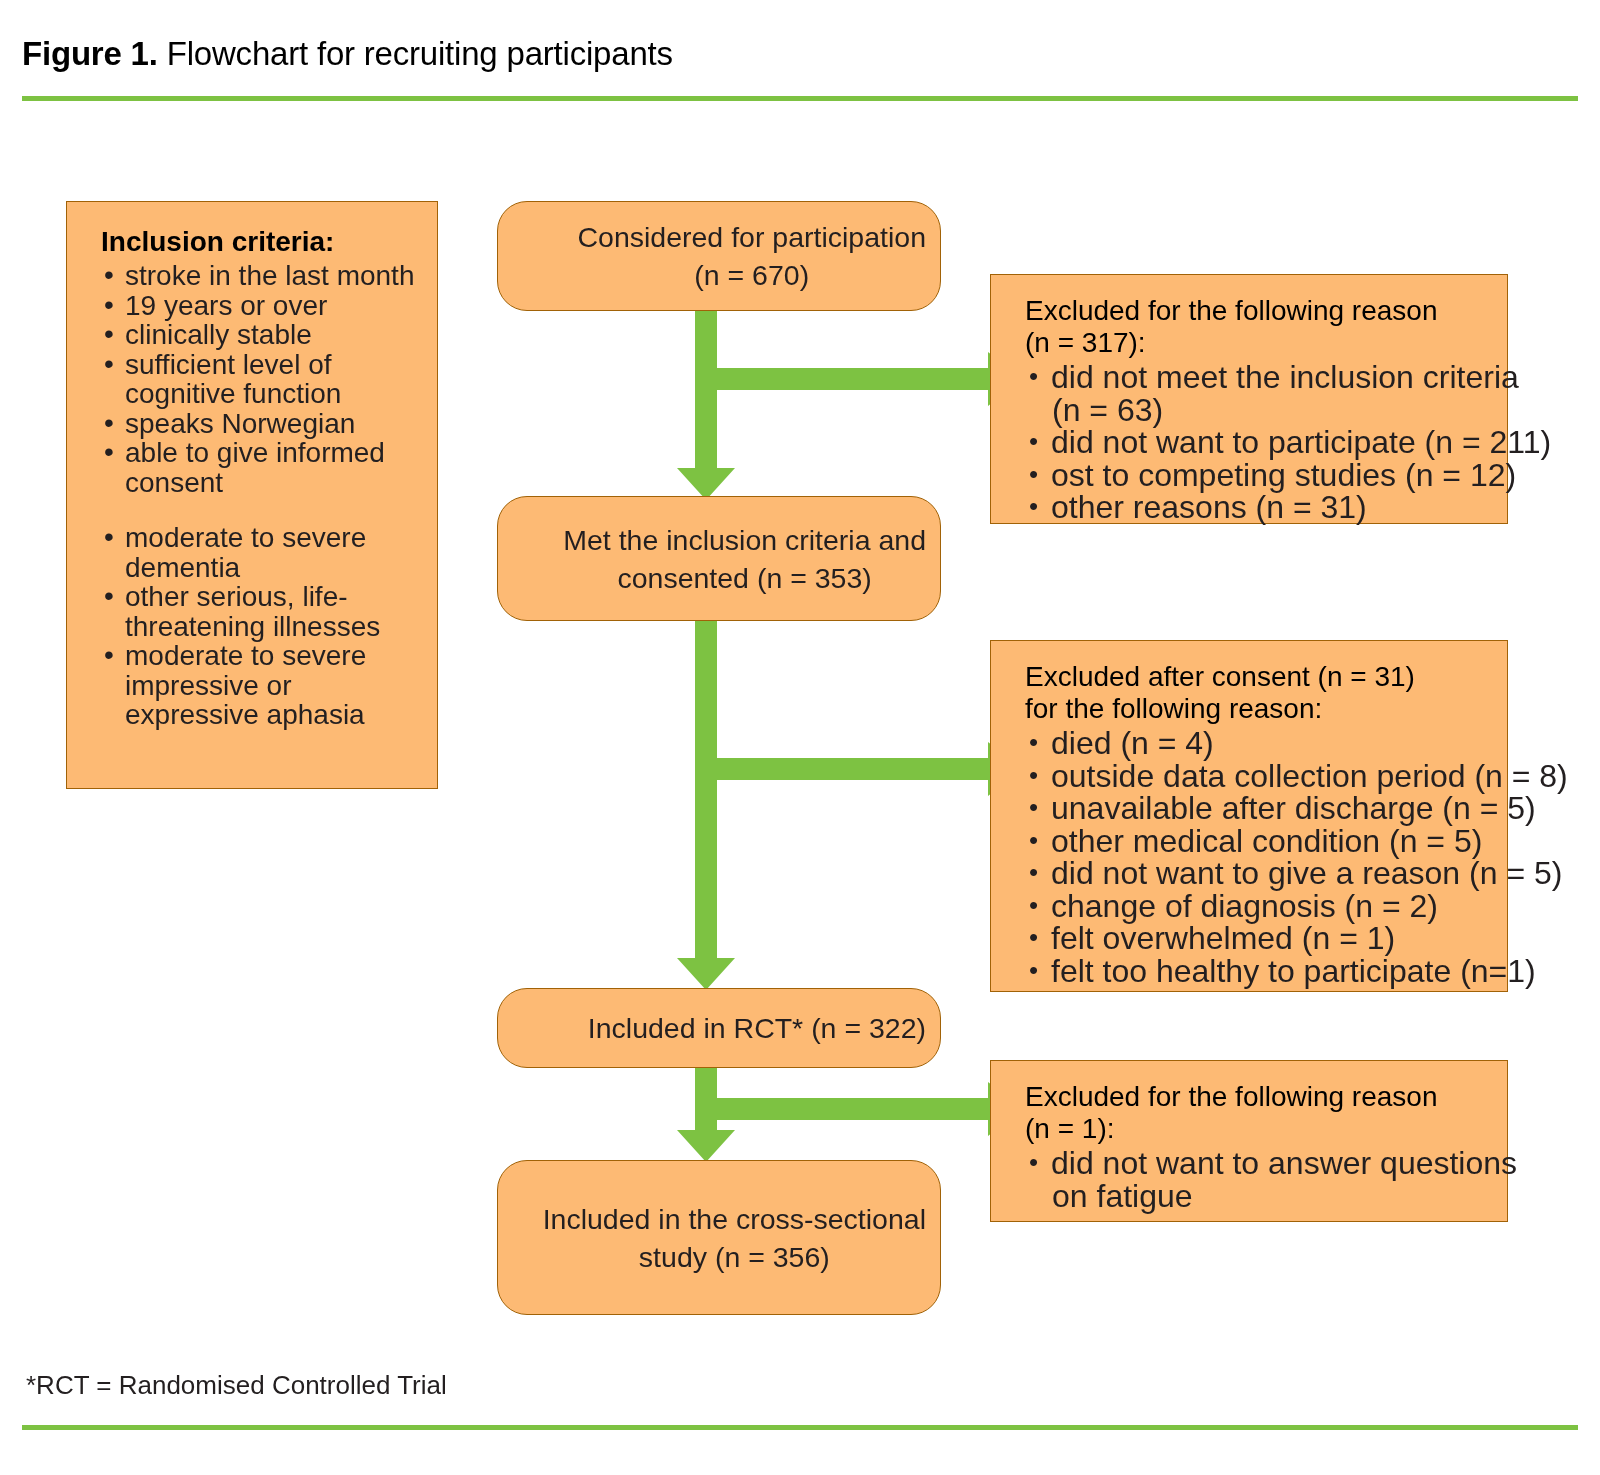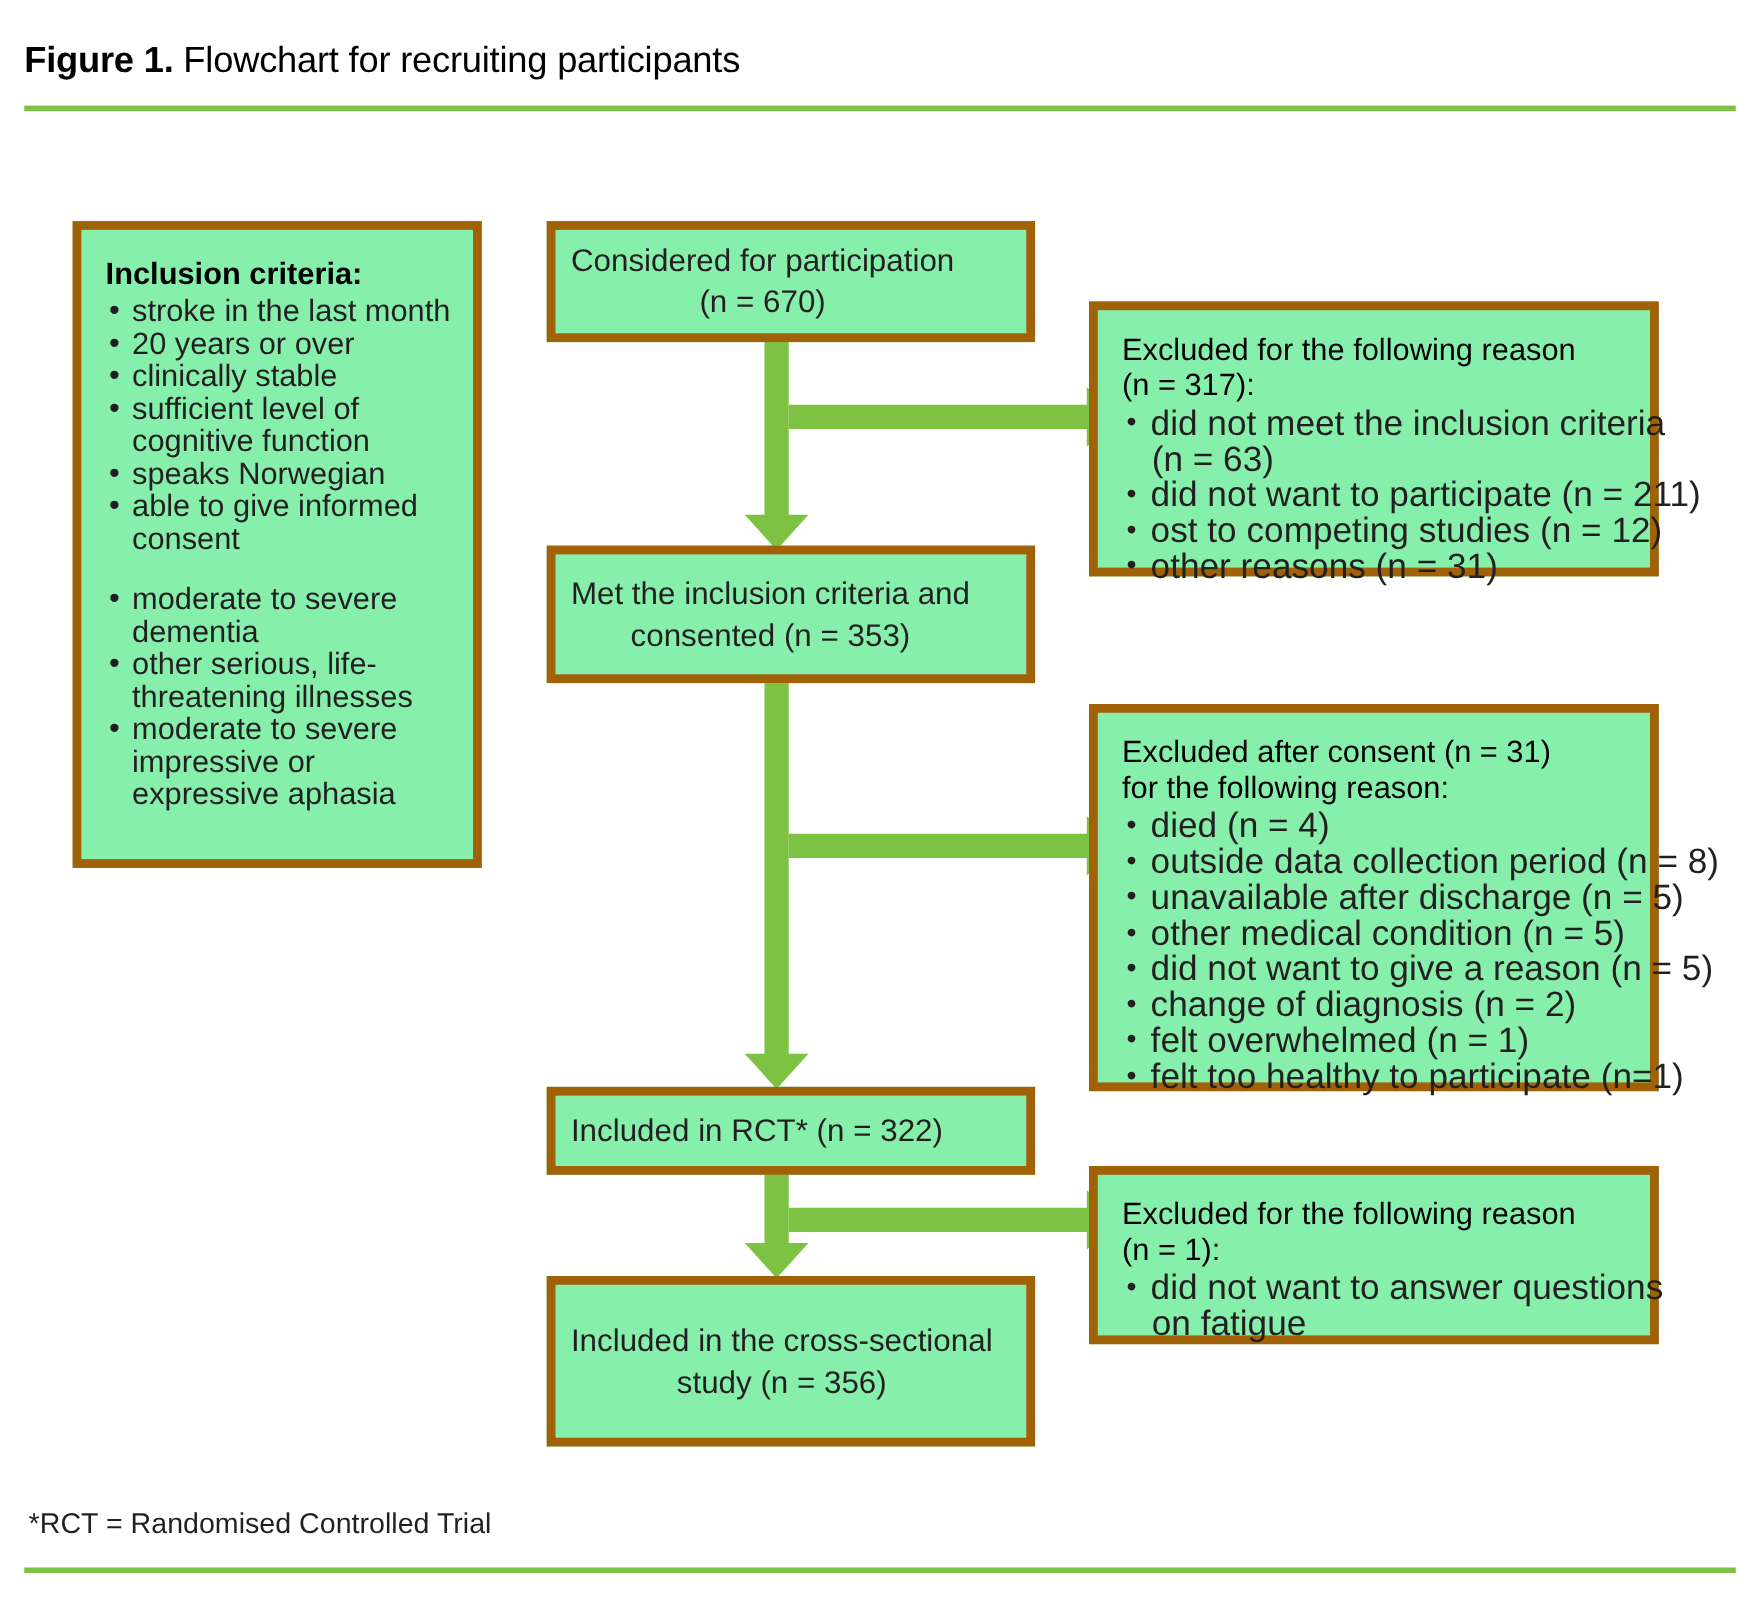--- a/index.html
+++ b/index.html
@@ -43,29 +43,31 @@
     height: 5px;
     background: #7DC242;
   }
   #rule-top  { top: 96px; }
   #rule-bot  { top: 1425px; }
 
   
   .fbox {
     position: absolute;
     box-sizing: border-box;
-    border: 8px solid #a16207;
-    background: #86efac;
+    border: 1px solid #a16207;
+    background: #fdba74;
     z-index: 3;
+    padding-left: 12px;
   }
   .fbox-center {
     display: flex;
     align-items: center;
-    justify-content: flex-start;
+    justify-content: flex-end;
     text-align: center;
+    border-radius: 30px;
   }
   .box-text {
     font-size: 28.5px;
     line-height: 38px;
     color: #231f20;
     padding: 0 14px;
   }
 
   
   #criteria-box {
@@ -199,21 +201,21 @@
   <svg class="arrow-svg" style="left:660px; top:1062px; width:380px; height:120px;" viewBox="0 0 380 120">
     <path class="arrow-shape" d="M35,0 L57,0 L57,68 L75,68 L46,100 L17,68 L35,68 Z"></path>
     <path class="arrow-shape" d="M57,36 L328,36 L328,20 L362,47 L328,74 L328,58 L57,58 Z"></path>
   </svg>
 
   <div class="fbox" id="criteria-box">
     <div class="crit-inner">
       <div class="crit-head">Inclusion criteria:</div>
       <ul class="crit-list">
         <li>stroke in the last month</li>
-        <li>20 years or over</li>
+        <li>19 years or over</li>
         <li>clinically stable</li>
         <li>sufficient level of cognitive function</li>
         <li>speaks Norwegian</li>
         <li>able to give informed consent</li>
       </ul>
       <div class="crit-gap"></div>
       <ul class="crit-list">
         <li>moderate to severe dementia</li>
         <li>other serious, life-threatening illnesses</li>
         <li>moderate to severe impressive or expressive aphasia</li>

